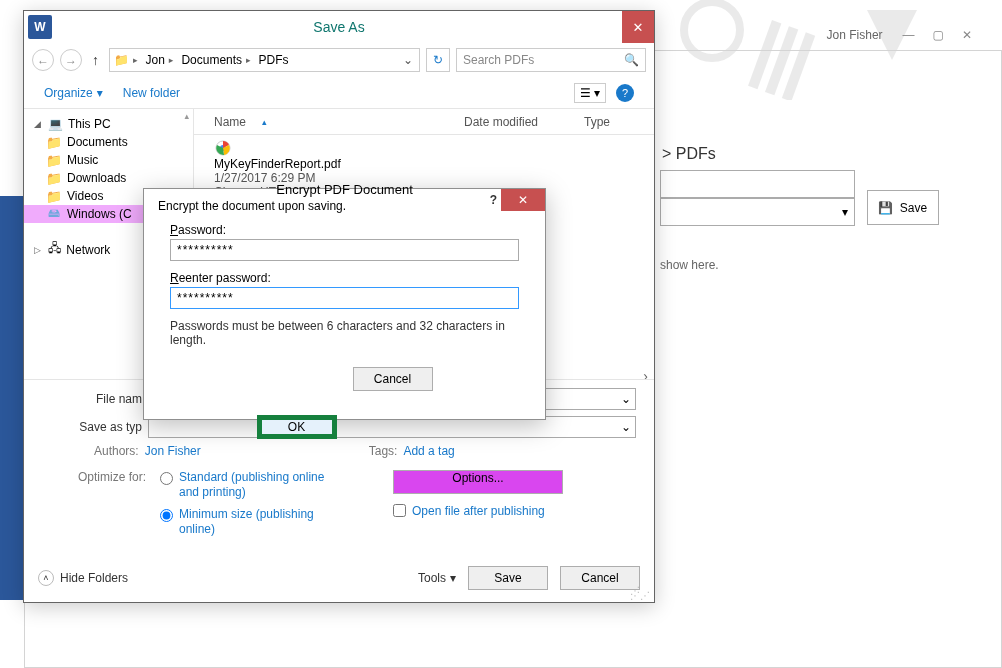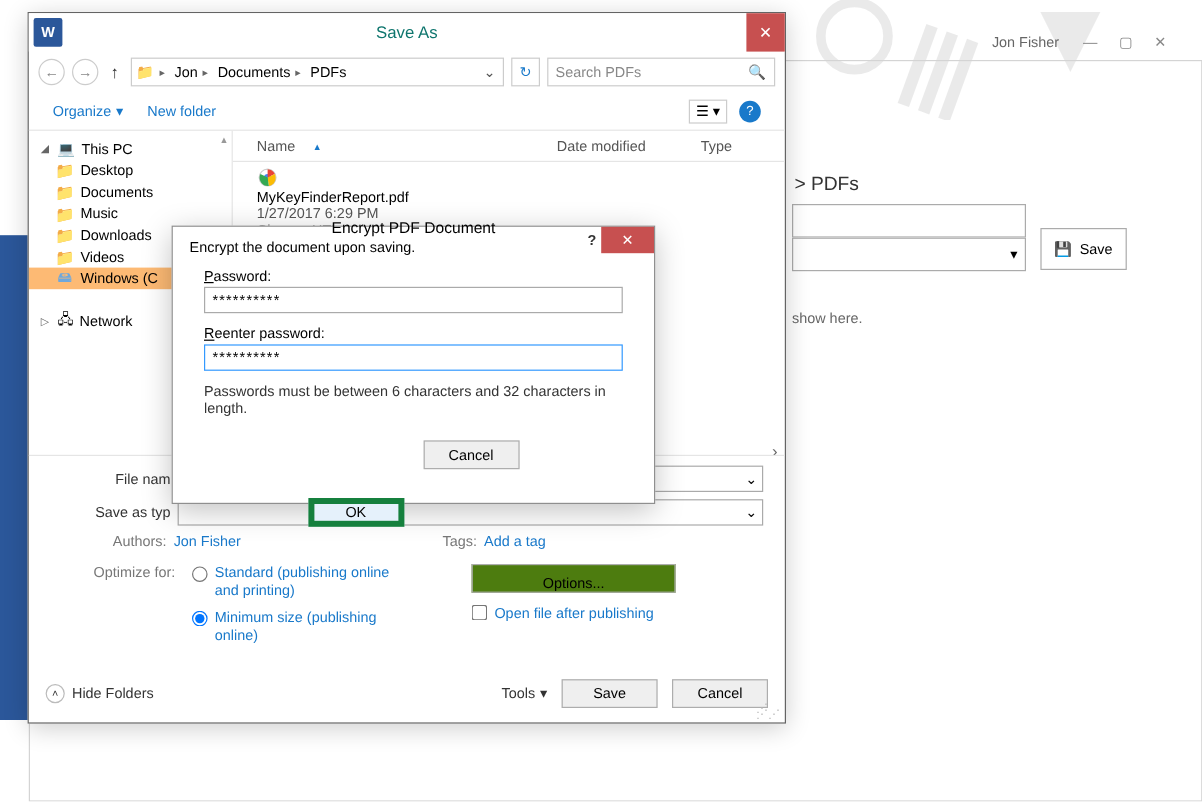--- a/index.html
+++ b/index.html
@@ -46,21 +46,21 @@
   .toolbar-right { margin-left: auto; display: flex; align-items: center; gap: 10px; }
   .view-btn { width: 32px; height: 20px; border: 1px solid #ccc; display: flex; align-items: center; justify-content: center; }
   .help-btn { width: 18px; height: 18px; border-radius: 50%; background: #1979ca; color: #fff; display: flex; align-items: center; justify-content: center; font-size: 11px; }
 
   .body-split { flex: 1; display: flex; min-height: 0; }
   .nav-tree { width: 170px; border-right: 1px solid #e5e5e5; padding-top: 6px; overflow: hidden; position: relative; }
   .nav-tree .scroll-ind-up { position: absolute; right: 4px; top: 2px; color: #999; font-size: 9px; }
   .tree-item { display: flex; align-items: center; gap: 5px; padding: 2px 8px 2px 22px; font-size: 12px; color: #000; white-space: nowrap; }
   .tree-item.root { padding-left: 10px; font-weight: normal; }
   .tree-item.root .caret { color: #666; font-size: 9px; margin-right: 2px; }
-  .tree-item.selected { background: #fdba74; }
+  .tree-item.selected { background: #f0abfc; }
   .tree-item .ficon { width: 16px; height: 14px; display: inline-flex; align-items: center; justify-content: center; color: #f0c04e; }
   .tree-item .ficon.drive { color: #6fa8dc; }
 
   .file-pane { flex: 1; display: flex; flex-direction: column; }
   .col-headers { height: 26px; border-bottom: 1px solid #e5e5e5; display: flex; align-items: center; color: #555; font-size: 12px; padding-left: 20px; }
   .col-name { width: 250px; display: flex; align-items: center; gap: 16px; }
   .col-date { width: 120px; }
   .col-type { flex: 1; }
   .file-row { display: flex; align-items: flex-start; padding: 4px 0 4px 20px; flex-direction: column; }
   .file-row .ic { width: 18px; height: 18px; margin-right: 6px; display: inline-flex; align-items: center; justify-content: center; }
@@ -78,21 +78,21 @@
   .meta-col { display: flex; gap: 6px; }
   .meta-col .mlbl { color: #777; }
   .meta-col .mval { color: #1979ca; }
   .optimize-row { display: flex; align-items: flex-start; margin-top: 12px; gap: 14px; }
   .optimize-row .olbl { color: #777; padding-left: 40px; }
   .opt-radios { display: flex; flex-direction: column; gap: 6px; }
   .opt-radio { display: flex; align-items: flex-start; gap: 6px; }
   .opt-radio input { margin-top: 2px; }
   .opt-radio .rlabel { color: #1979ca; max-width: 150px; line-height: 1.3; }
   .options-col { margin-left: 50px; display: flex; flex-direction: column; gap: 10px; }
-  .options-btn { width: 170px; height: 24px; border: 1px solid #adadad; background: #4d7c0f; display: flex; align-items: flex-end; justify-content: center; }
+  .options-btn { width: 170px; height: 24px; border: 1px solid #adadad; background: #d946ef; display: flex; align-items: flex-start; justify-content: center; }
   .checkbox-row { display: flex; align-items: center; gap: 6px; }
   .checkbox-row .clabel { color: #1979ca; }
   .checkbox-row input { width: 13px; height: 13px; }
 
   .action-row { display: flex; align-items: center; margin-top: 28px; padding: 0 0 2px; }
   .hide-folders { display: flex; align-items: center; gap: 6px; color: #333; }
   .hide-folders .chev { width: 16px; height: 16px; border: 1px solid #bbb; border-radius: 50%; display: flex; align-items: center; justify-content: center; font-size: 9px; }
   .action-right { margin-left: auto; display: flex; align-items: center; gap: 12px; }
   .tools-btn { color: #333; display: flex; align-items: center; gap: 4px; }
   .act-btn { width: 80px; height: 24px; border: 1px solid #adadad; background: #efefef; display: flex; align-items: center; justify-content: center; }
@@ -204,24 +204,20 @@
   <div class="body-split">
     <div class="nav-tree">
       <span class="scroll-ind-up">▴</span>
       <div class="tree-item root">
          <span class="caret">◢</span>
          <span class="pc-glyph"></span>
          <span>This PC</span>
       </div>
       <div class="tree-item">
           <span class="ficon folder-glyph"></span>
-          <span>Desktop</span>
-        </div>
-      <div class="tree-item">
-          <span class="ficon folder-glyph"></span>
           <span>Documents</span>
         </div>
       <div class="tree-item">
           <span class="ficon folder-glyph"></span>
           <span>Music</span>
         </div>
       <div class="tree-item">
           <span class="ficon folder-glyph"></span>
           <span>Downloads</span>
         </div>

